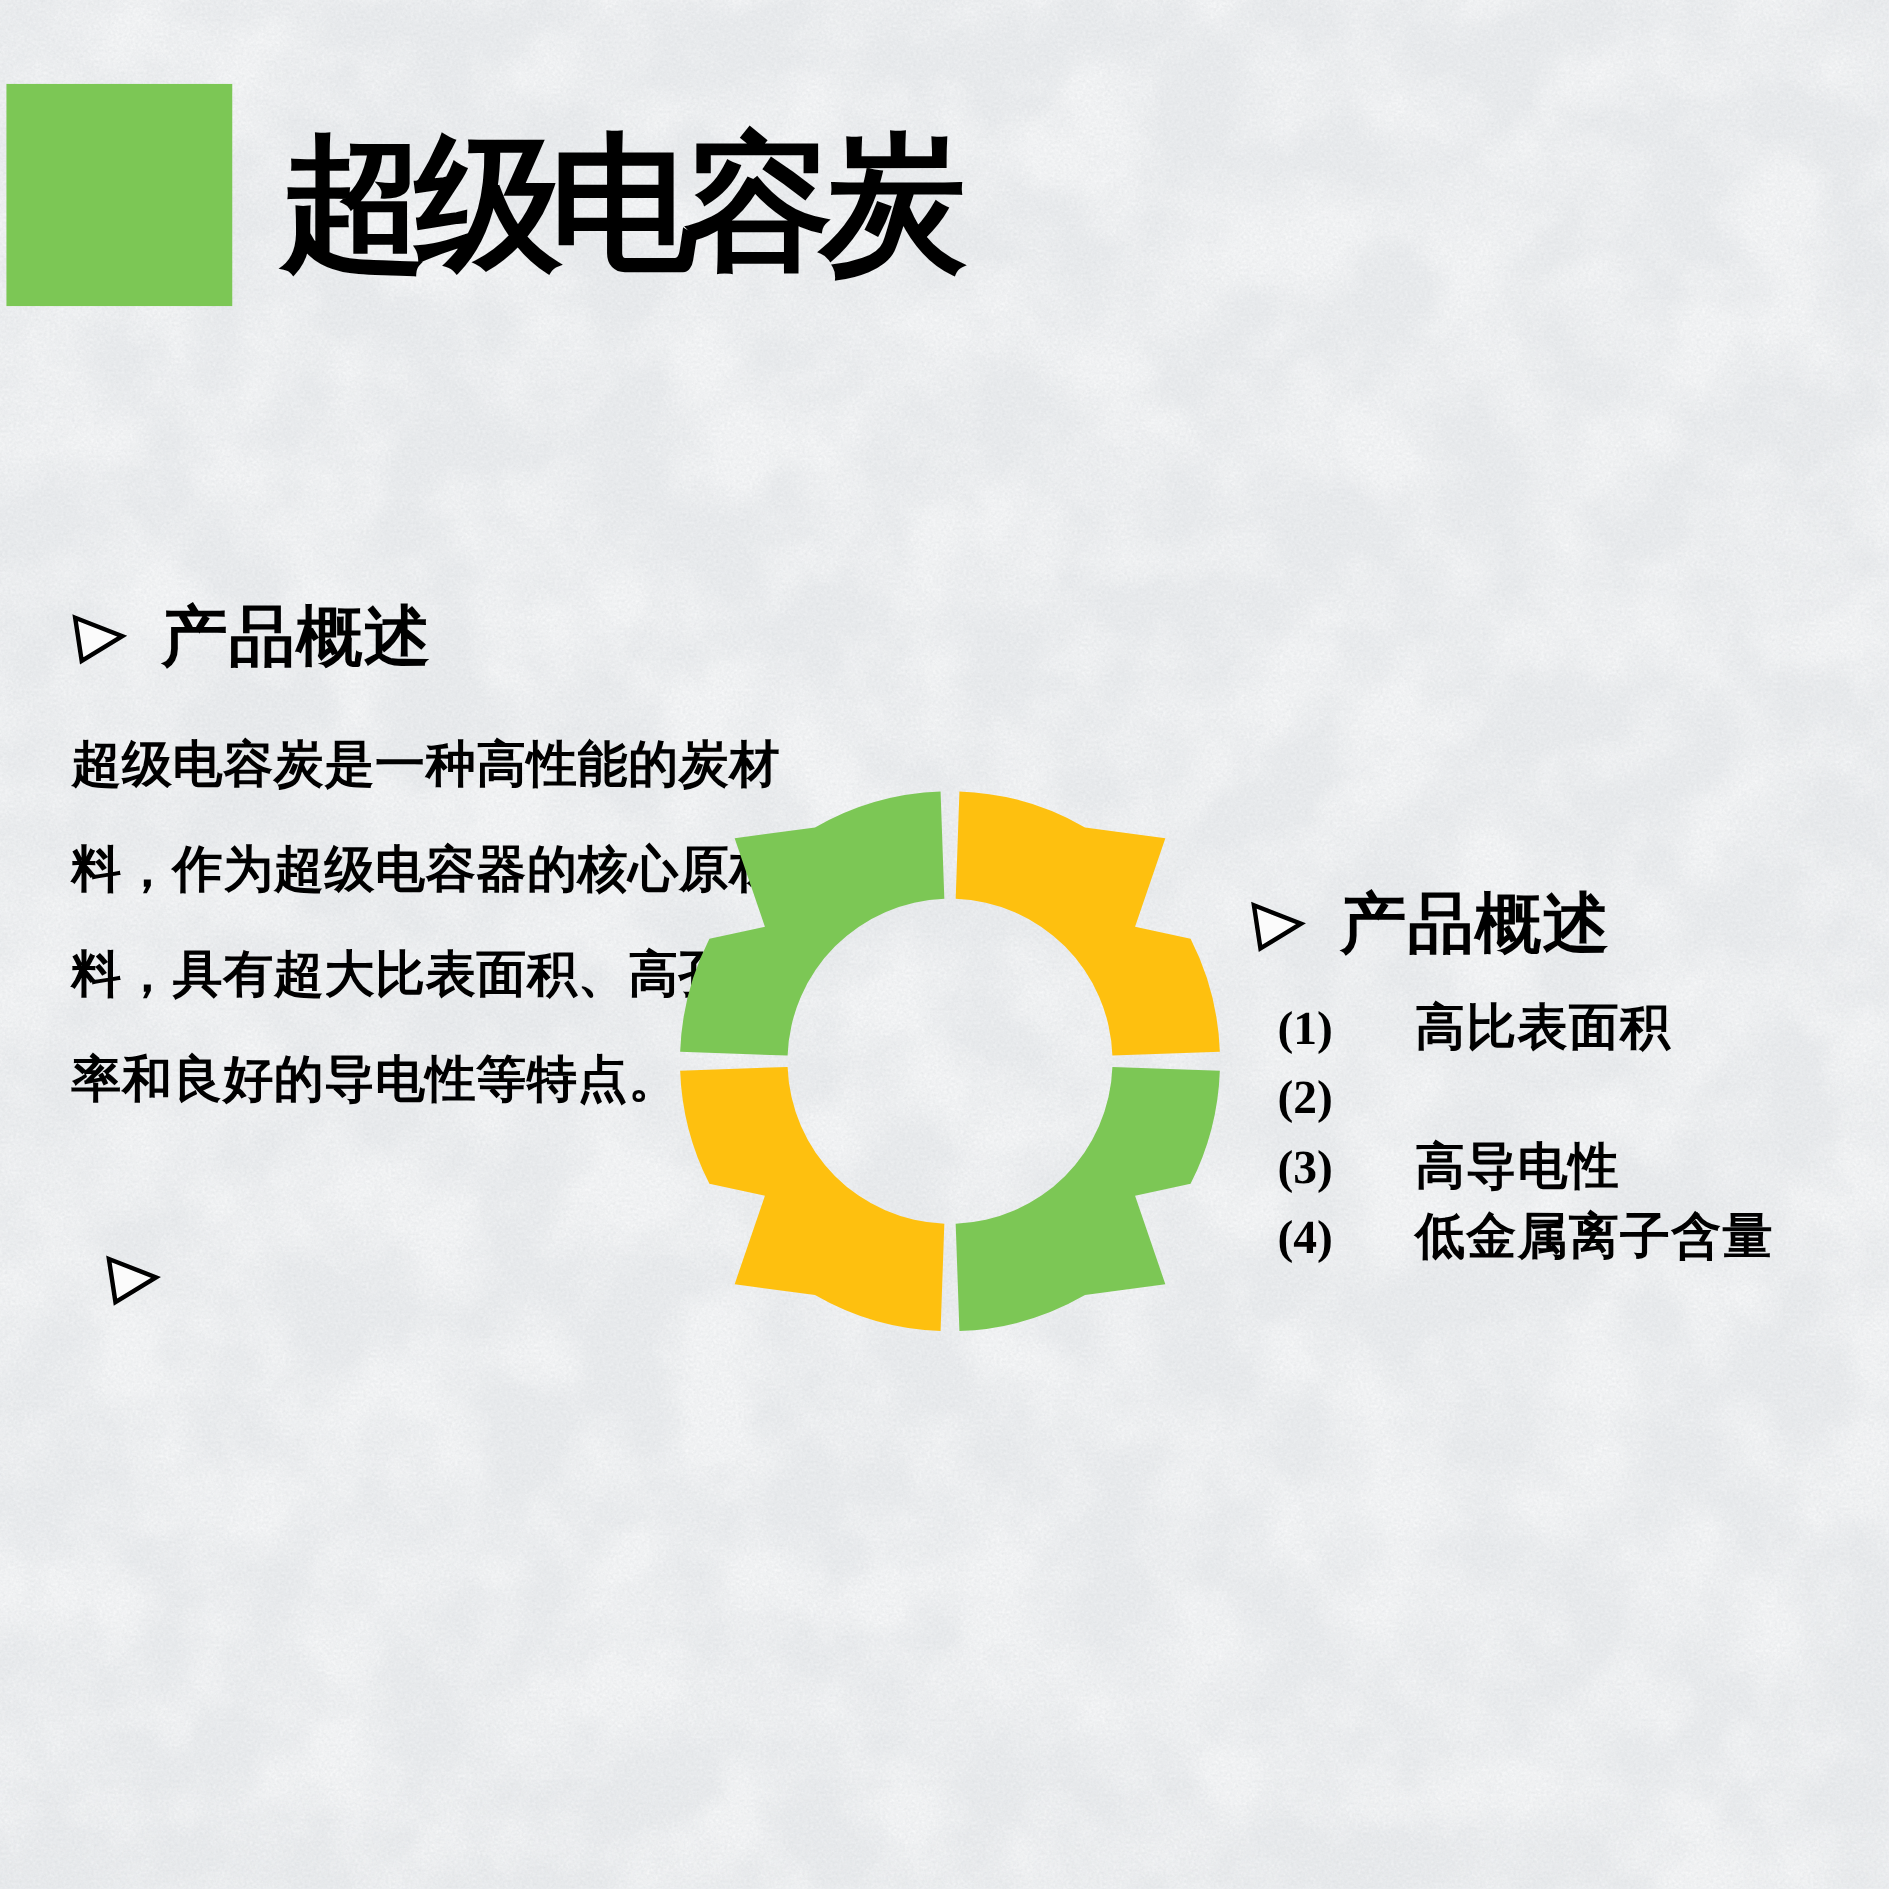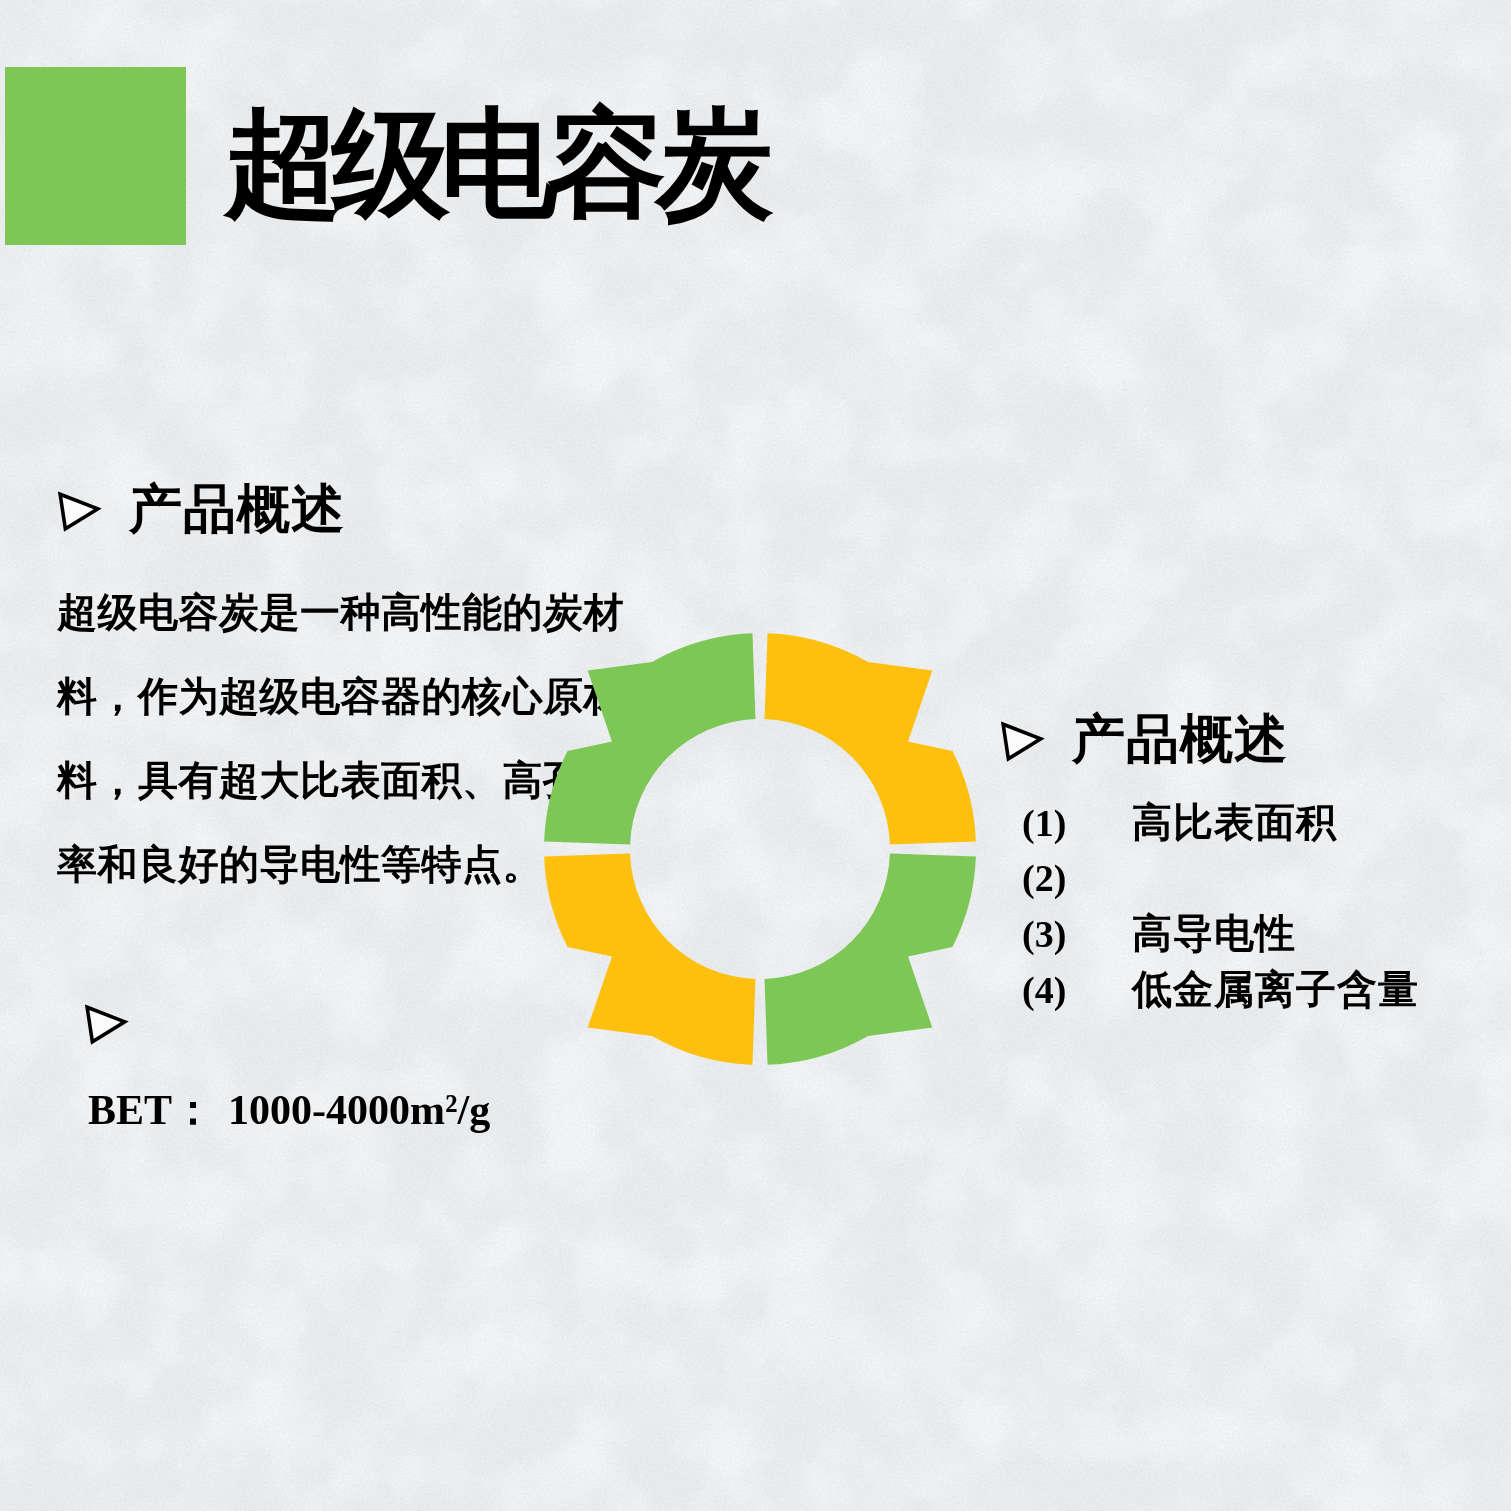--- a/index.html
+++ b/index.html
@@ -127,16 +127,13 @@
     <span class="f-text">低金属离子含量</span>
   </div>
 </div>
 
 <div class="abs heading-row h-params">
   <svg class="bullet-icon" viewBox="0 0 44 40">
     <path d="M3 3 L39 17 L8 36 Z" fill="#fbfbfb" stroke="#000" stroke-width="3.4" stroke-linejoin="miter"></path>
   </svg>
 </div>
 <div class="abs params">
-  <div>
-    <span>BET：</span><span class="p-val">1000-4000m²/g</span>
-  </div>
 </div>
 
 </body></html>

